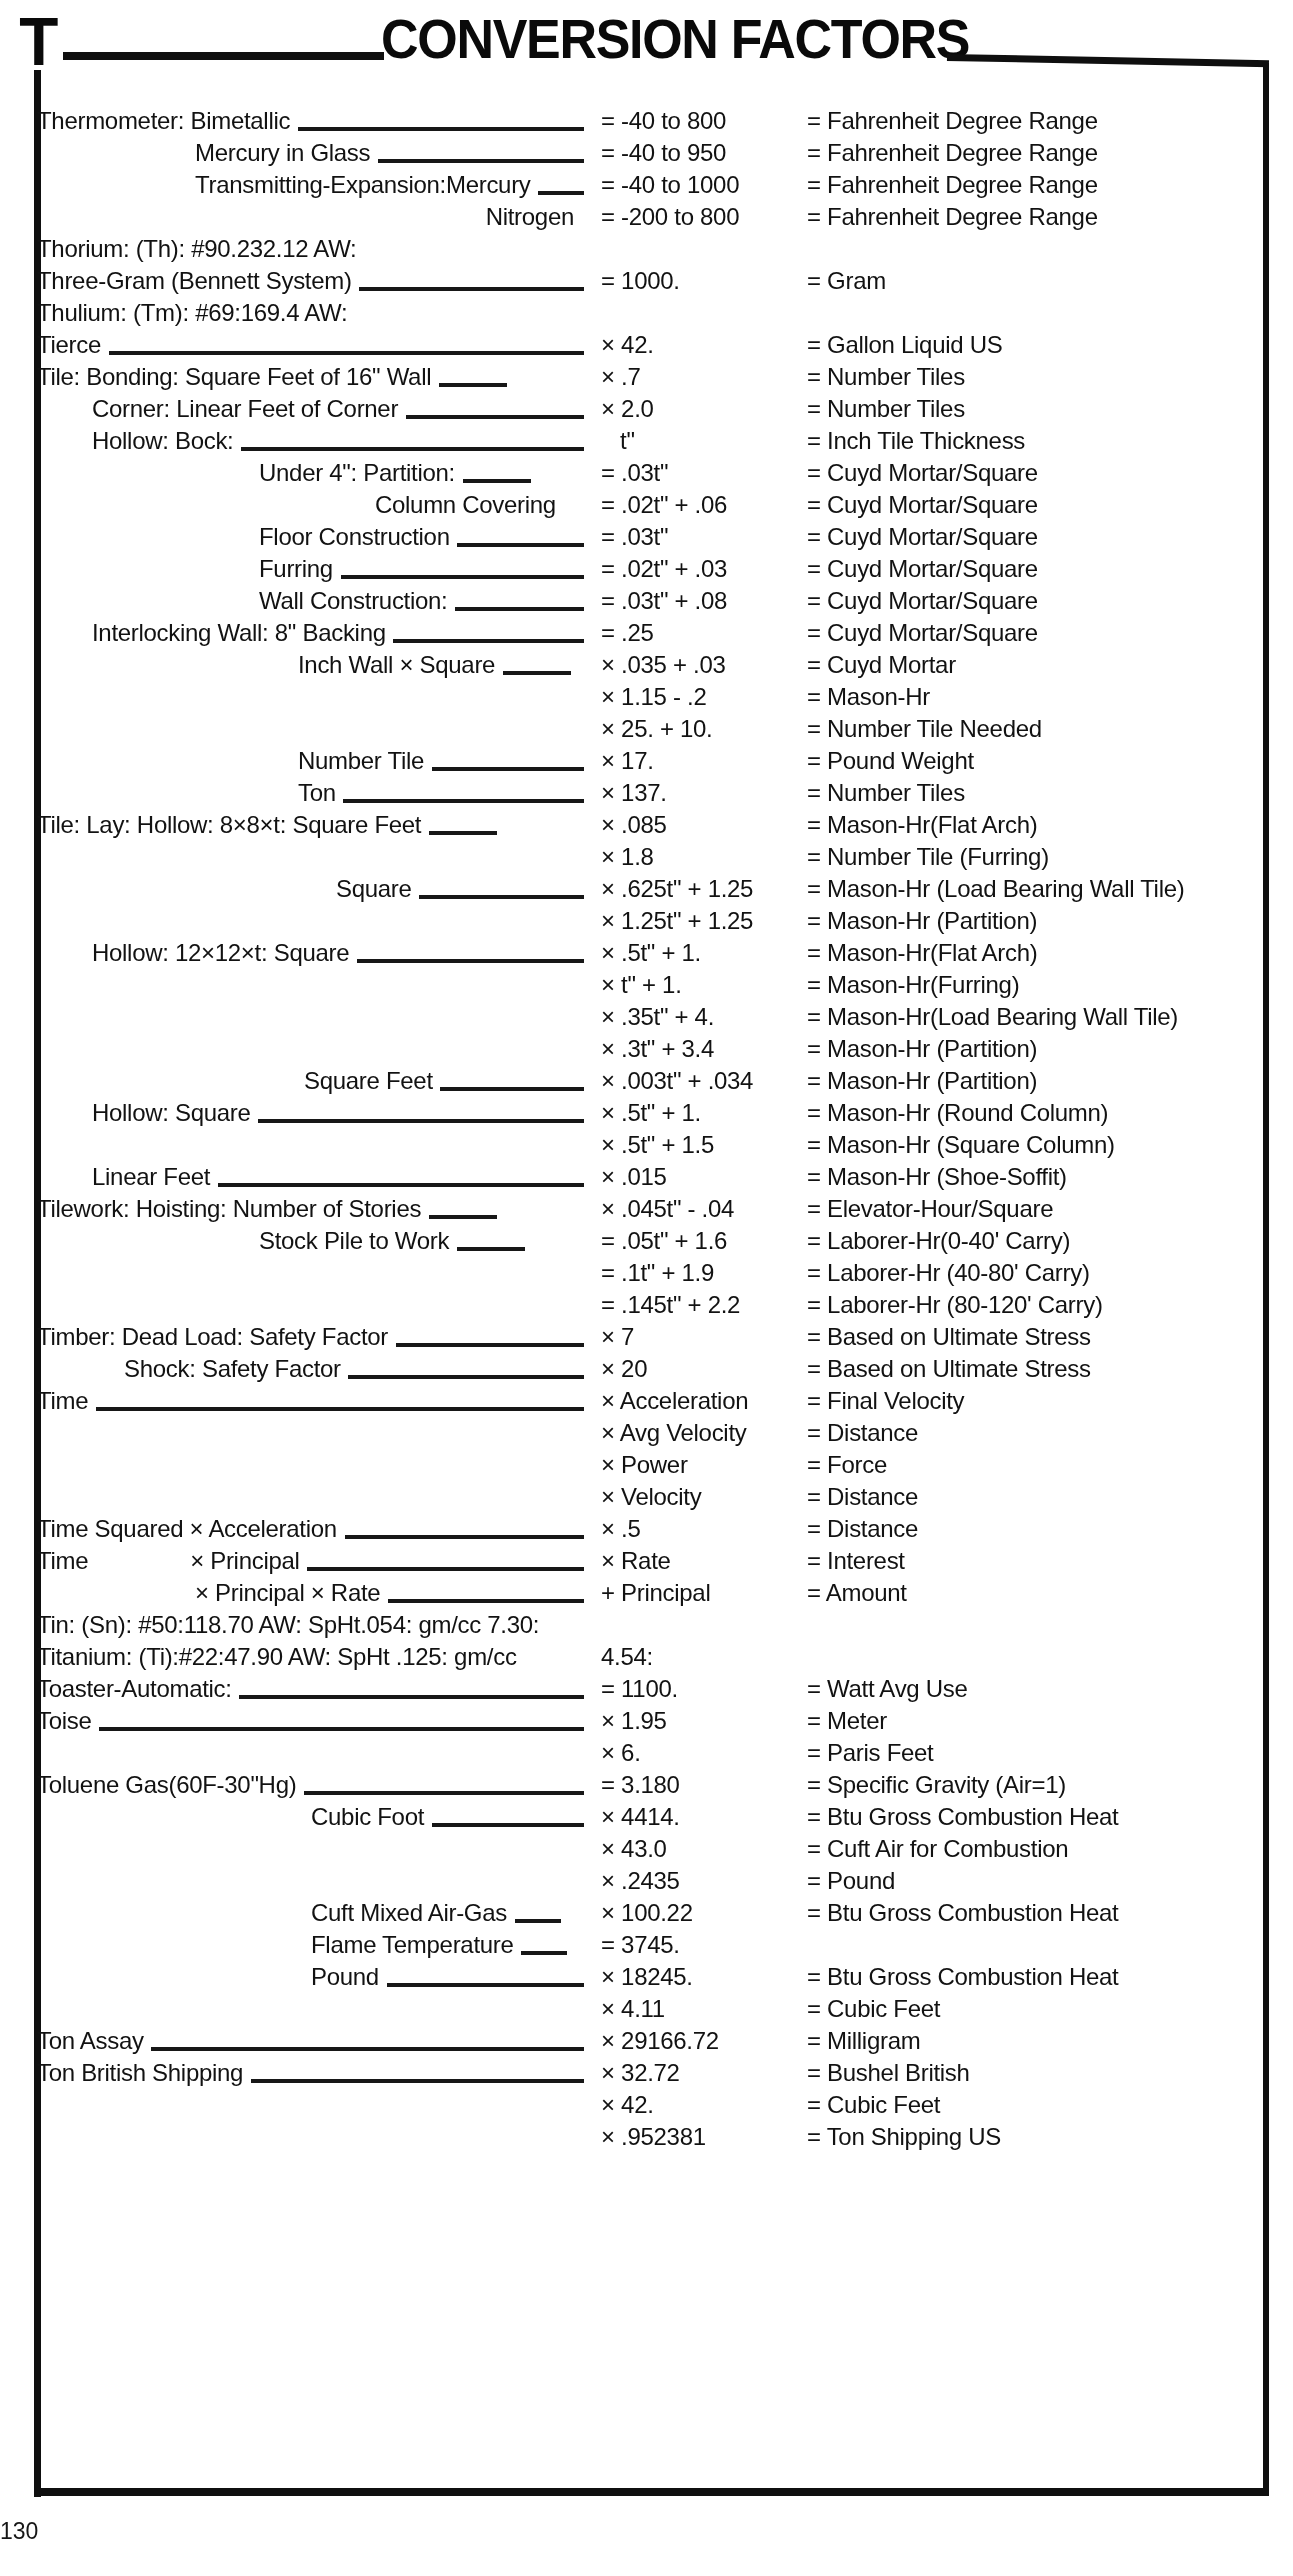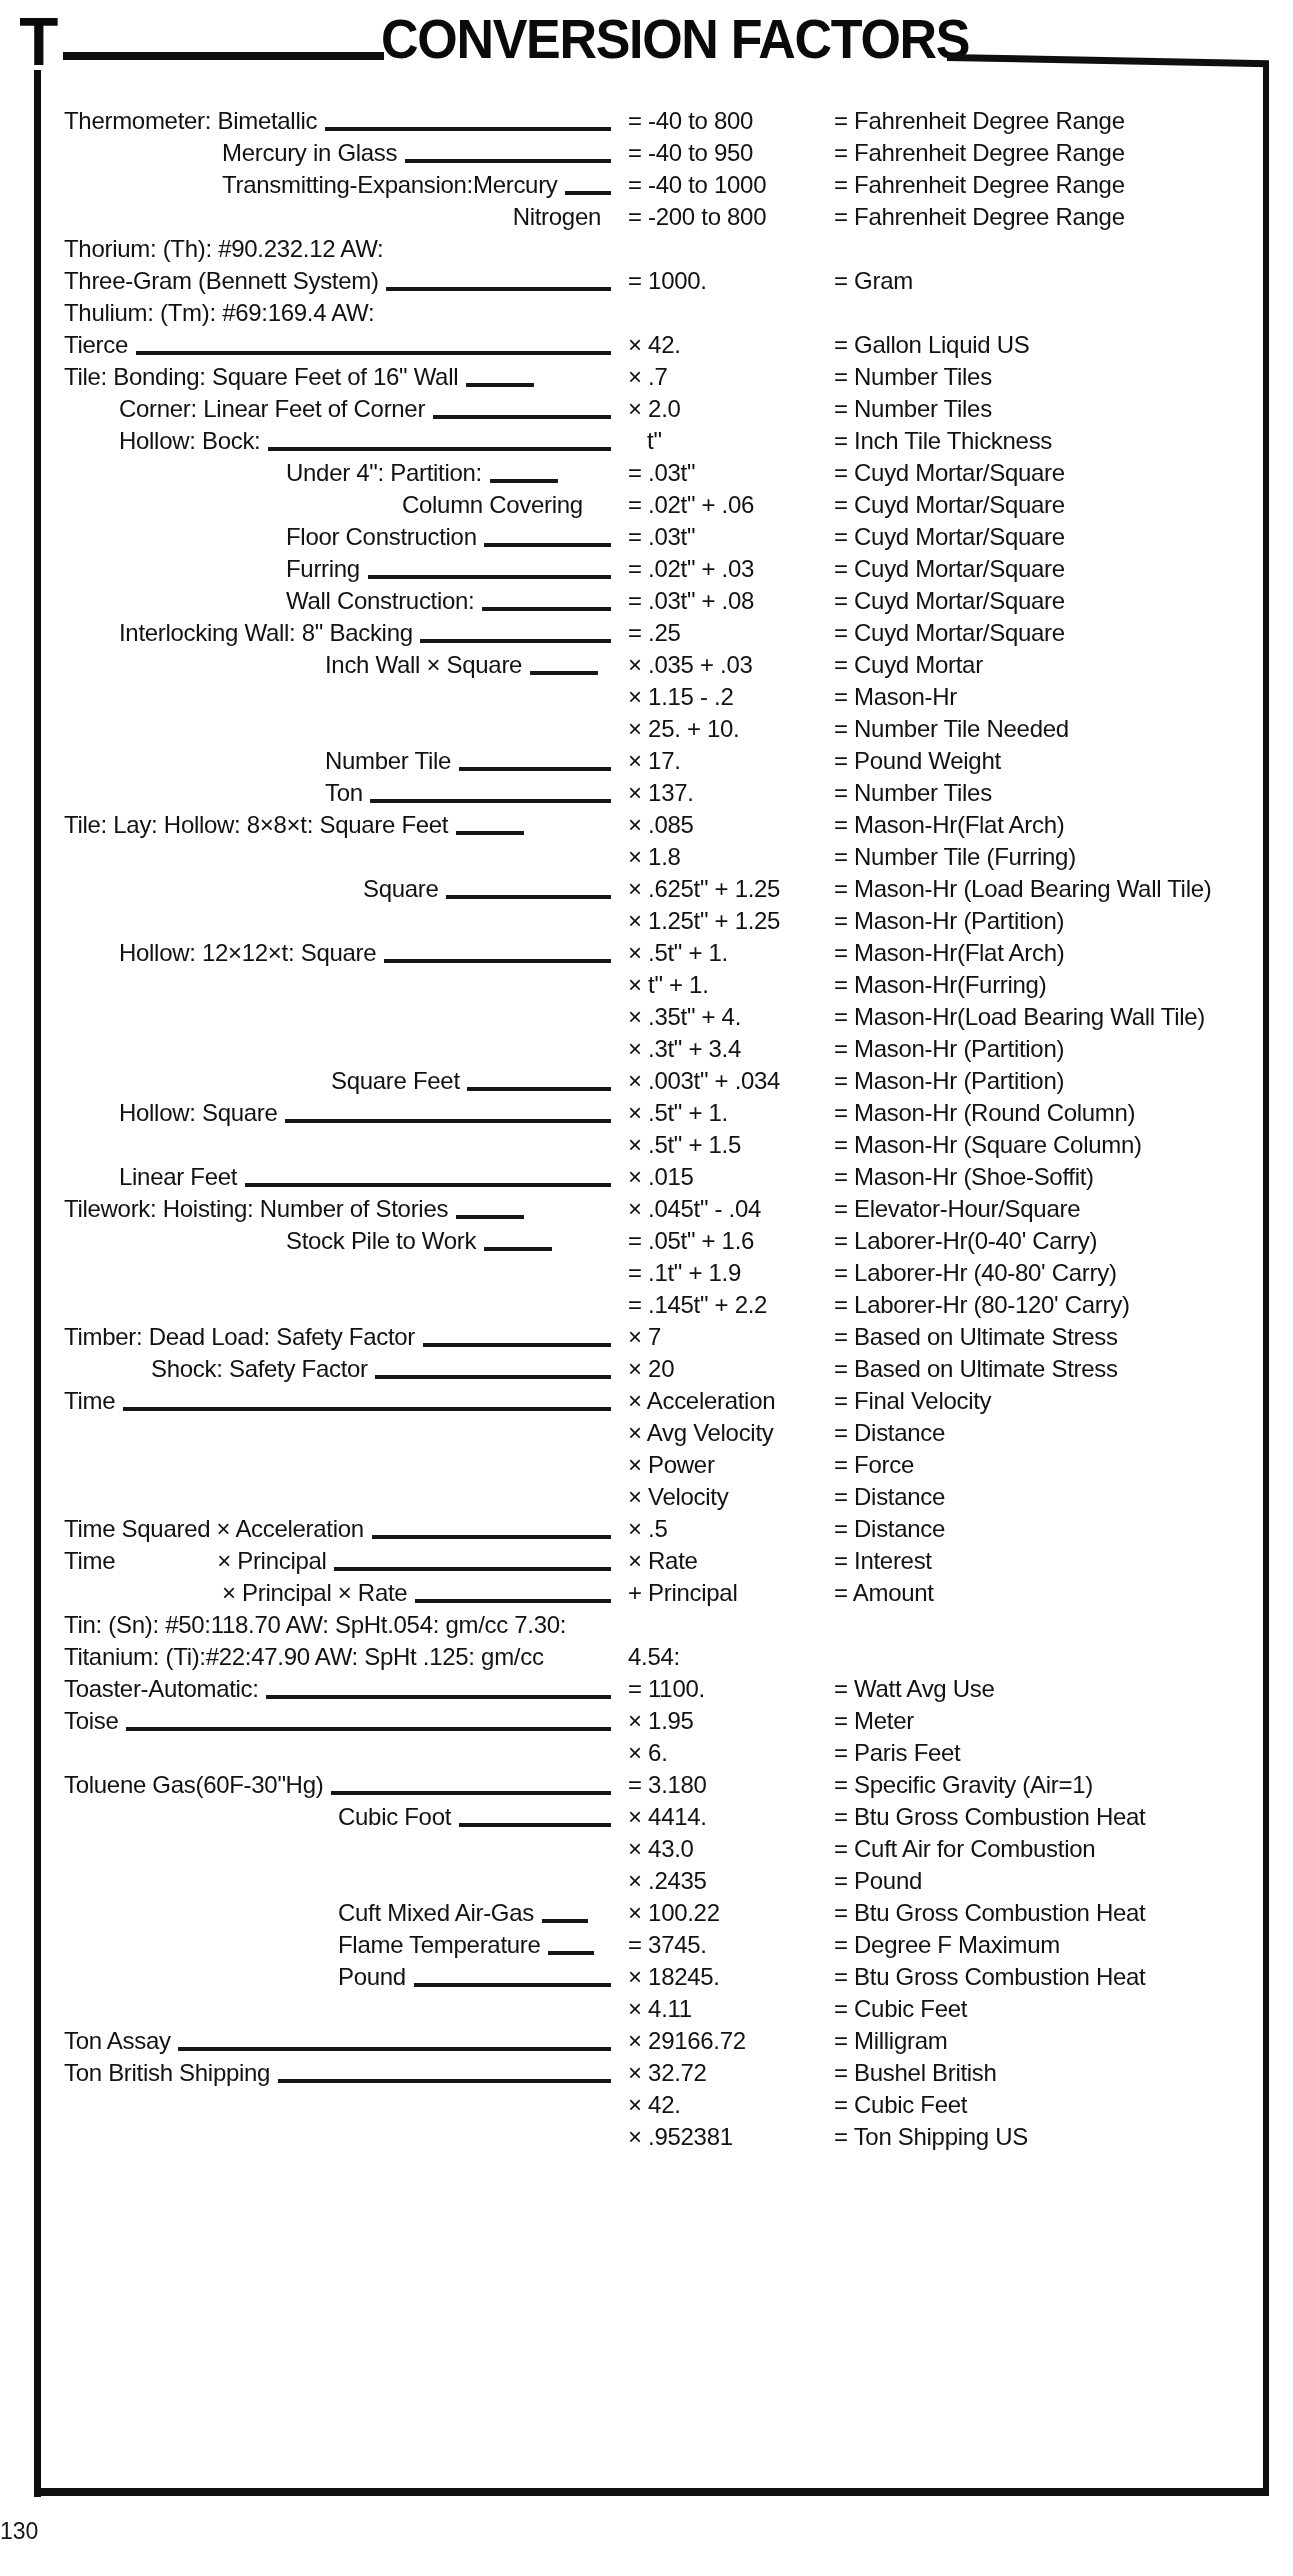--- a/index.html
+++ b/index.html
@@ -10,21 +10,21 @@
               letter-spacing:-2.6px;color:#0a0a0a;transform:scaleY(1.08);}
   .page-title{position:absolute;left:381px;top:9px;font-size:52px;font-weight:800;
               letter-spacing:-1.3px;white-space:nowrap;color:#0a0a0a;transform:scaleY(1.05);}
   .rule{position:absolute;background:#0f0f0f;}
   .rule-left{left:63px;top:52px;width:321px;height:7.7px;}
   .rule-right{left:947px;top:54px;width:322px;height:7px;transform:rotate(1.1deg);transform-origin:left center;}
   .border-left{left:34px;top:70px;width:7px;height:2427px;}
   .border-right{left:1263px;top:63px;width:6.4px;height:2433px;}
   .border-bottom{left:34px;top:2488px;width:1235px;height:8.4px;}
   
-  .rows{position:absolute;left:64px;top:105px;width:1208px;}
+  .rows{position:absolute;left:37px;top:105px;width:1208px;}
   .row{display:flex;align-items:baseline;height:32px;font-size:24px;letter-spacing:-0.3px;
        line-height:32px;white-space:pre;color:#121212;}
   .left{flex:0 0 564px;display:flex;min-width:0;}
   .left.right{justify-content:flex-end;}
   .left.right .lbl{padding-right:27px;}
   .lbl{white-space:pre;}
   .ul{flex:1 1 auto;align-self:flex-end;border-bottom:4.5px solid #171717;margin:0 16.7px 5.8px 7.7px;}
   .ul.none{border-bottom:none;}
   .ul.short{flex:0 0 68px;}
   .ul.xshort{flex:0 0 46px;}
@@ -96,21 +96,21 @@
       <div class="row"><div class="left"><span class="lbl" style="padding-left: 0px;">Tin: (Sn): #50:118.70 AW: SpHt.054: gm/cc 7.30:</span><span class="ul none"></span></div><span class="op"></span><span class="res"></span></div>
       <div class="row"><div class="left"><span class="lbl" style="padding-left: 0px;">Titanium: (Ti):#22:47.90 AW: SpHt .125: gm/cc</span><span class="ul none"></span></div><span class="op">4.54:</span><span class="res"></span></div>
       <div class="row"><div class="left"><span class="lbl" style="padding-left: 0px;">Toaster-Automatic:</span><span class="ul"></span></div><span class="op">= 1100.</span><span class="res">= Watt Avg Use</span></div>
       <div class="row"><div class="left"><span class="lbl" style="padding-left: 0px;">Toise</span><span class="ul"></span></div><span class="op">× 1.95</span><span class="res">= Meter</span></div>
       <div class="row"><div class="left"><span class="lbl" style="padding-left: 0px;"></span><span class="ul none"></span></div><span class="op">× 6.</span><span class="res">= Paris Feet</span></div>
       <div class="row"><div class="left"><span class="lbl" style="padding-left: 0px;">Toluene Gas(60F-30"Hg)</span><span class="ul"></span></div><span class="op">= 3.180</span><span class="res">= Specific Gravity (Air=1)</span></div>
       <div class="row"><div class="left"><span class="lbl" style="padding-left: 274px;">Cubic Foot</span><span class="ul"></span></div><span class="op">× 4414.</span><span class="res">= Btu Gross Combustion Heat</span></div>
       <div class="row"><div class="left"><span class="lbl" style="padding-left: 0px;"></span><span class="ul none"></span></div><span class="op">× 43.0</span><span class="res">= Cuft Air for Combustion</span></div>
       <div class="row"><div class="left"><span class="lbl" style="padding-left: 0px;"></span><span class="ul none"></span></div><span class="op">× .2435</span><span class="res">= Pound</span></div>
       <div class="row"><div class="left"><span class="lbl" style="padding-left: 274px;">Cuft Mixed Air-Gas</span><span class="ul xshort"></span><span class="sp"></span></div><span class="op">× 100.22</span><span class="res">= Btu Gross Combustion Heat</span></div>
-      <div class="row"><div class="left"><span class="lbl" style="padding-left: 274px;">Flame Temperature</span><span class="ul xshort"></span><span class="sp"></span></div><span class="op">= 3745.</span><span class="res">= Degree F Maximum</span></div>
+      <div class="row"><div class="left"><span class="lbl" style="padding-left: 274px;">Flame Temperature</span><span class="ul xshort"></span><span class="sp"></span></div><span class="op">= 3745.</span></div>
       <div class="row"><div class="left"><span class="lbl" style="padding-left: 274px;">Pound</span><span class="ul"></span></div><span class="op">× 18245.</span><span class="res">= Btu Gross Combustion Heat</span></div>
       <div class="row"><div class="left"><span class="lbl" style="padding-left: 0px;"></span><span class="ul none"></span></div><span class="op">× 4.11</span><span class="res">= Cubic Feet</span></div>
       <div class="row"><div class="left"><span class="lbl" style="padding-left: 0px;">Ton Assay</span><span class="ul"></span></div><span class="op">× 29166.72</span><span class="res">= Milligram</span></div>
       <div class="row"><div class="left"><span class="lbl" style="padding-left: 0px; text-align: right;">Ton British Shipping</span><span class="ul"></span></div><span class="op">× 32.72</span><span class="res">= Bushel British</span></div>
       <div class="row"><div class="left"><span class="lbl" style="padding-left: 0px;"></span><span class="ul none"></span></div><span class="op">× 42.</span><span class="res">= Cubic Feet</span></div>
       <div class="row"><div class="left"><span class="lbl" style="padding-left: 0px;"></span><span class="ul none"></span></div><span class="op">× .952381</span><span class="res">= Ton Shipping US</span></div>
     </div>
   <div class="page-number">130</div>
 </div>
 

